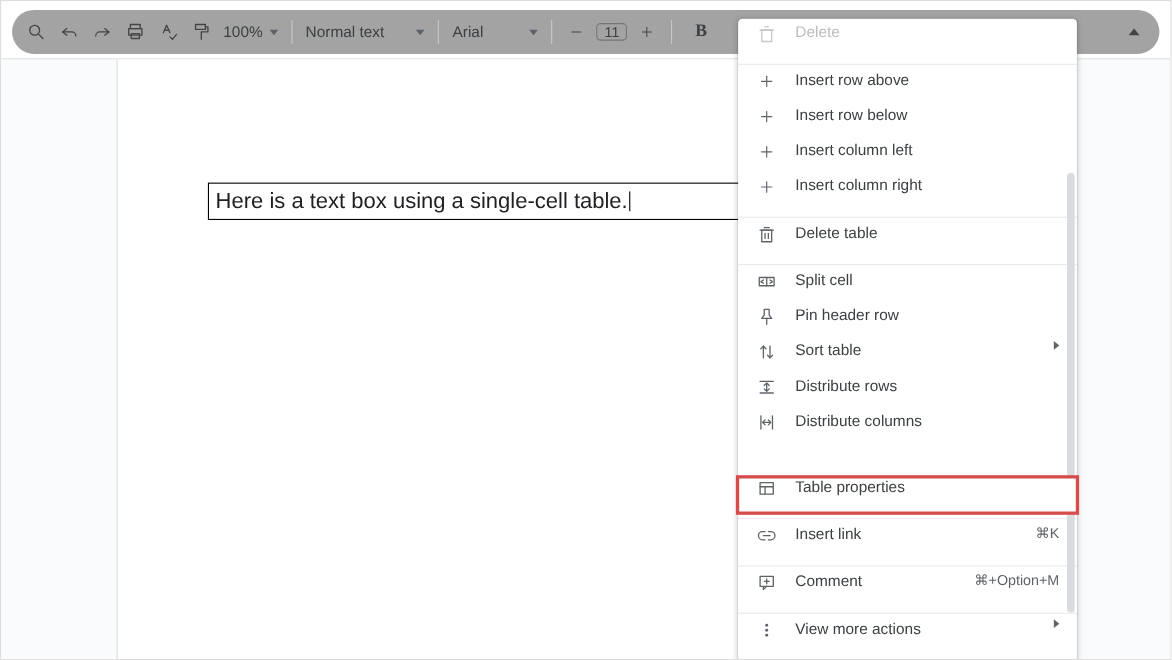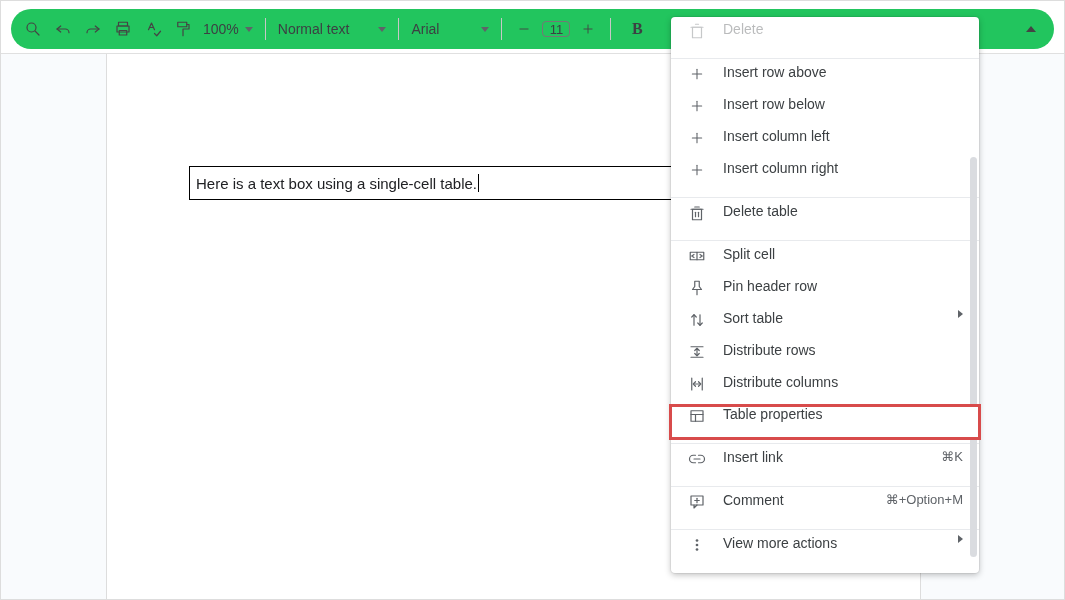--- a/index.html
+++ b/index.html
@@ -1,21 +1,21 @@
 <!DOCTYPE html>
 <html><head>
 <meta charset="utf-8">
 <style>
   * { box-sizing: border-box; margin: 0; padding: 0; }
   body { font-family: "Helvetica Neue", Arial, sans-serif; background: #fff; width: 1065px; height: 600px; overflow: hidden; position: relative; color: #202124; border:1px solid #ddd;}
   
   .toolbar {
     margin: 8px 10px 0 10px;
     height: 40px;
-    background: #22c55e;
+    background: #a3a3a3;
     border-radius: 22px;
     display: flex;
     align-items: center;
     padding: 0 8px;
     font-size: 14px;
     color: #3c4043;
     gap: 2px;
   }
   .tb-btn {
     width: 28px; height: 28px;
@@ -56,21 +56,21 @@
     background:#fff;
     border-left:1px solid #ddd;
     border-right:1px solid #ddd;
   }
   .cell {
     position:absolute;
     left:82px; top:112px;
     width:620px; height:30px;
     border:1px solid #000;
     padding:16px 6px;
-    font-size:15px;
+    font-size:20px;
     font-family: Arial, sans-serif;
     display:flex; align-items:center;
   }
   .cursor {
     display:inline-block; width:1px; height:18px; background:#000; vertical-align:middle; margin-left:1px;
   }
 
   .context-menu {
     position:absolute;
     left:670px; top:16px;
@@ -99,20 +99,21 @@
     position:absolute; right:16px;
   }
   .menu-sep {
     height:1px; background:#e8eaed; margin:5px 0;
   }
   .menu-item.highlight {
     outline:3px solid #d84b4b;
     outline-offset:-1px;
     background:#fff;
     z-index:2;
+    margin-top:28px;
   }
   .scroll-track {
     position:absolute;
     right:2px; top:140px;
     width:7px; height:400px;
     background:transparent;
   }
   .scroll-thumb {
     position:absolute;
     right:0; top:0;

